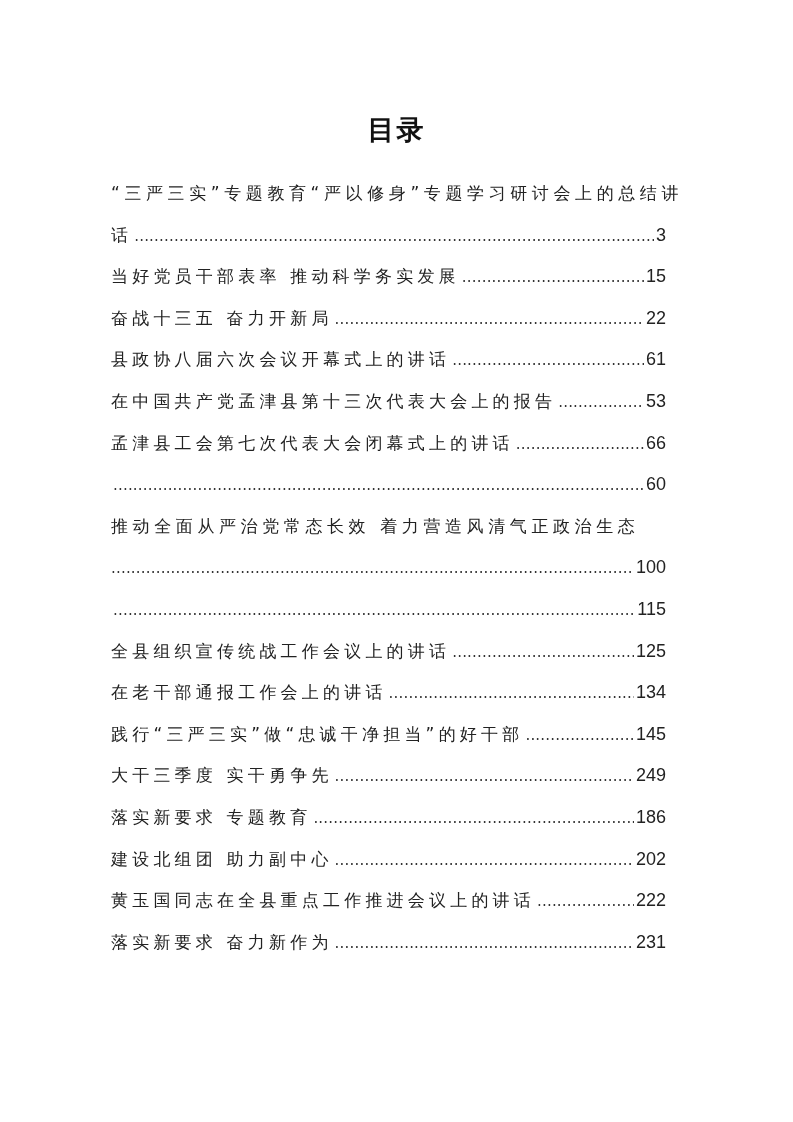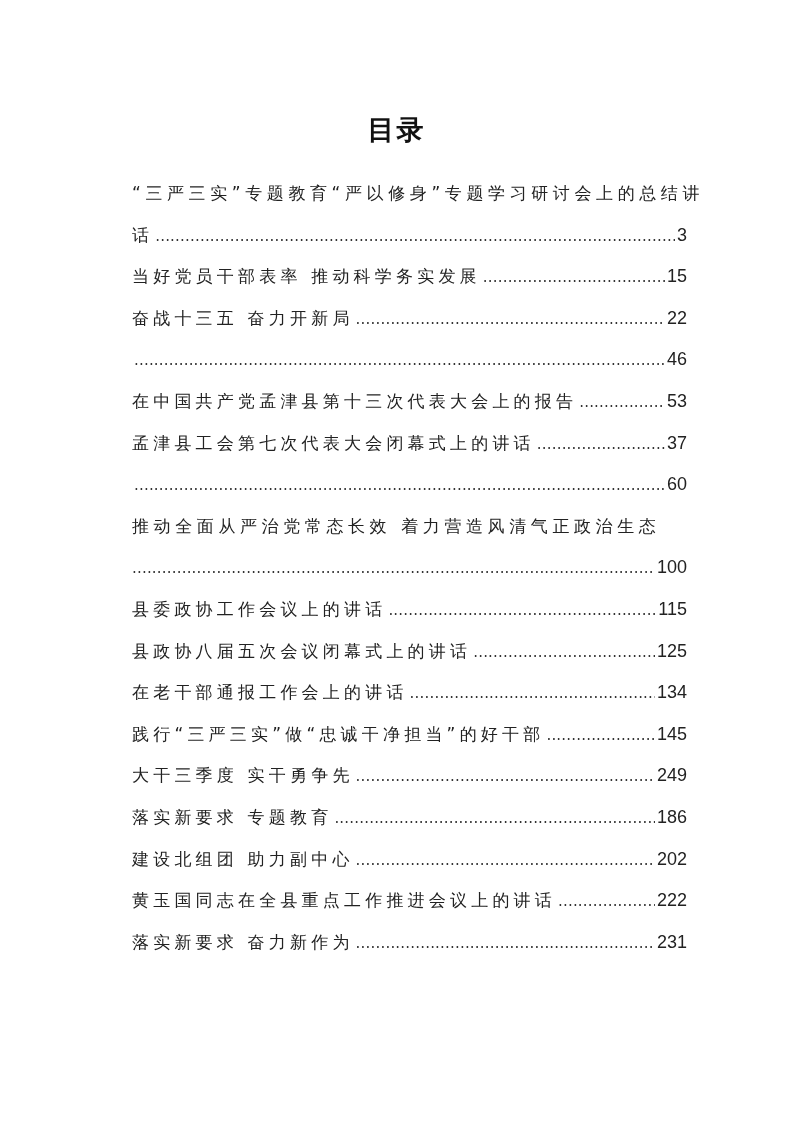--- a/index.html
+++ b/index.html
@@ -28,21 +28,21 @@
       width: 793px;
       top: 112px;
       text-align: center;
       font-size: 27px;
       font-weight: bold;
       letter-spacing: 2px;
       color: #111;
     }
     .toc {
       position: absolute;
-      left: 132px;
+      left: 111px;
       width: 555px;
       top: 173px;
     }
     .entry {
       font-size: 17px;
       line-height: 41.6px;
       color: #222;
       letter-spacing: 4.2px;
     }
     .row {
@@ -108,38 +108,39 @@
     <div class="entry">
       <div class="row">
         <span class="text">奋战十三五  奋力开新局</span>
         <span class="dots"></span>
         <span class="page-num">22</span>
       </div>
     </div>
 
     <div class="entry">
       <div class="row">
-        <span class="dots"></span>
-        <span class="page-num">46</span>
+        <span class="text">县政协八届六次会议开幕式上的讲话</span>
+        <span class="dots"></span>
+        <span class="page-num">61</span>
       </div>
     </div>
 
     <div class="entry">
       <div class="row">
         <span class="text">在中国共产党孟津县第十三次代表大会上的报告</span>
         <span class="dots"></span>
         <span class="page-num">53</span>
       </div>
     </div>
 
     <div class="entry">
       <div class="row">
         <span class="text">孟津县工会第七次代表大会闭幕式上的讲话</span>
         <span class="dots"></span>
-        <span class="page-num">37</span>
+        <span class="page-num">66</span>
       </div>
     </div>
 
     <div class="entry">
       <div class="row">
         <span class="dots"></span>
         <span class="page-num">60</span>
       </div>
     </div>
 
@@ -147,29 +148,28 @@
       <div class="first-line">推动全面从严治党常态长效  着力营造风清气正政治生态</div>
       <div class="row">
         <span class="text"></span>
         <span class="dots" style="margin-left:0"></span>
         <span class="page-num">100</span>
       </div>
     </div>
 
     <div class="entry">
       <div class="row">
-        <span class="text">县委政协工作会议上的讲话</span>
         <span class="dots"></span>
         <span class="page-num">115</span>
       </div>
     </div>
 
     <div class="entry">
       <div class="row">
-        <span class="text">县政协八届五次会议闭幕式上的讲话</span>
+        <span class="text">全县组织宣传统战工作会议上的讲话</span>
         <span class="dots"></span>
         <span class="page-num">125</span>
       </div>
     </div>
 
     <div class="entry">
       <div class="row">
         <span class="text">在老干部通报工作会上的讲话</span>
         <span class="dots"></span>
         <span class="page-num">134</span>

